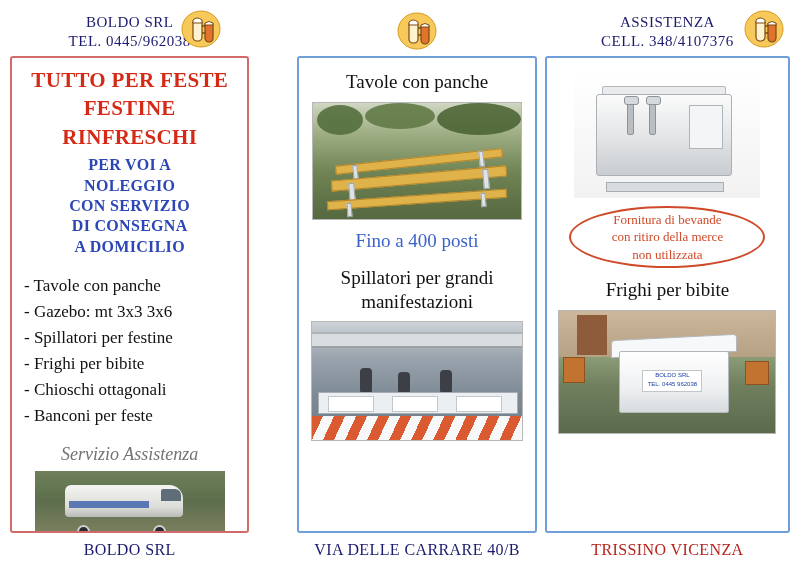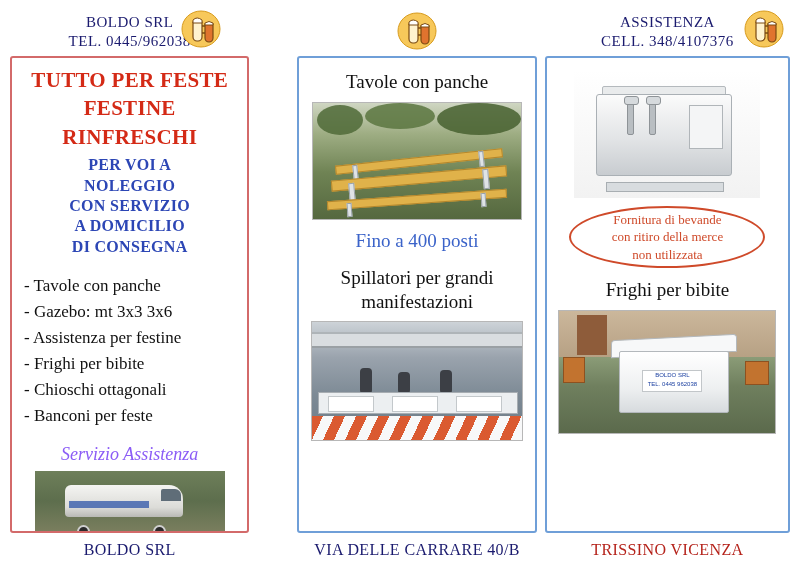--- a/index.html
+++ b/index.html
@@ -91,21 +91,21 @@
     padding:0 2px 0 4px;
   }
   .bullets li{
     list-style:none;
     font-size:17px;
     color:#111;
     line-height:1.52;
     white-space:nowrap;
   }
   .assistenza{
-    color:#8b5cf6;
+    color:#737373;
     font-size:18px;
     text-align:center;
     margin-top:4px;
     font-style:italic;
     font-family:"Liberation Serif", serif;
   }
 
   
   .photo{
     position:relative;
@@ -313,27 +313,27 @@
     <div class="panel red">
       <div class="title-red">
         <div>TUTTO PER FESTE</div>
         <div>FESTINE</div>
         <div>RINFRESCHI</div>
       </div>
       <div class="sub-blue">
         <div>PER VOI A</div>
         <div>NOLEGGIO</div>
         <div>CON SERVIZIO</div>
+        <div>DI CONSEGNA</div>
         <div>A DOMICILIO</div>
-        <div>DI CONSEGNA</div>
       </div>
       <ul class="bullets">
         <li>- Tavole con panche</li>
         <li>- Gazebo: mt 3x3 3x6</li>
-        <li>- Assistenza per festine</li>
+        <li>- Spillatori per festine</li>
         <li>- Frighi per bibite</li>
         <li>- Chioschi ottagonali</li>
         <li>- Banconi per feste</li>
       </ul>
       <div class="assistenza">Servizio Assistenza</div>
 
       <div class="photo van-photo">
         <div class="van-body">
           <div class="van-window"></div>
           <div class="van-stripe"></div>

